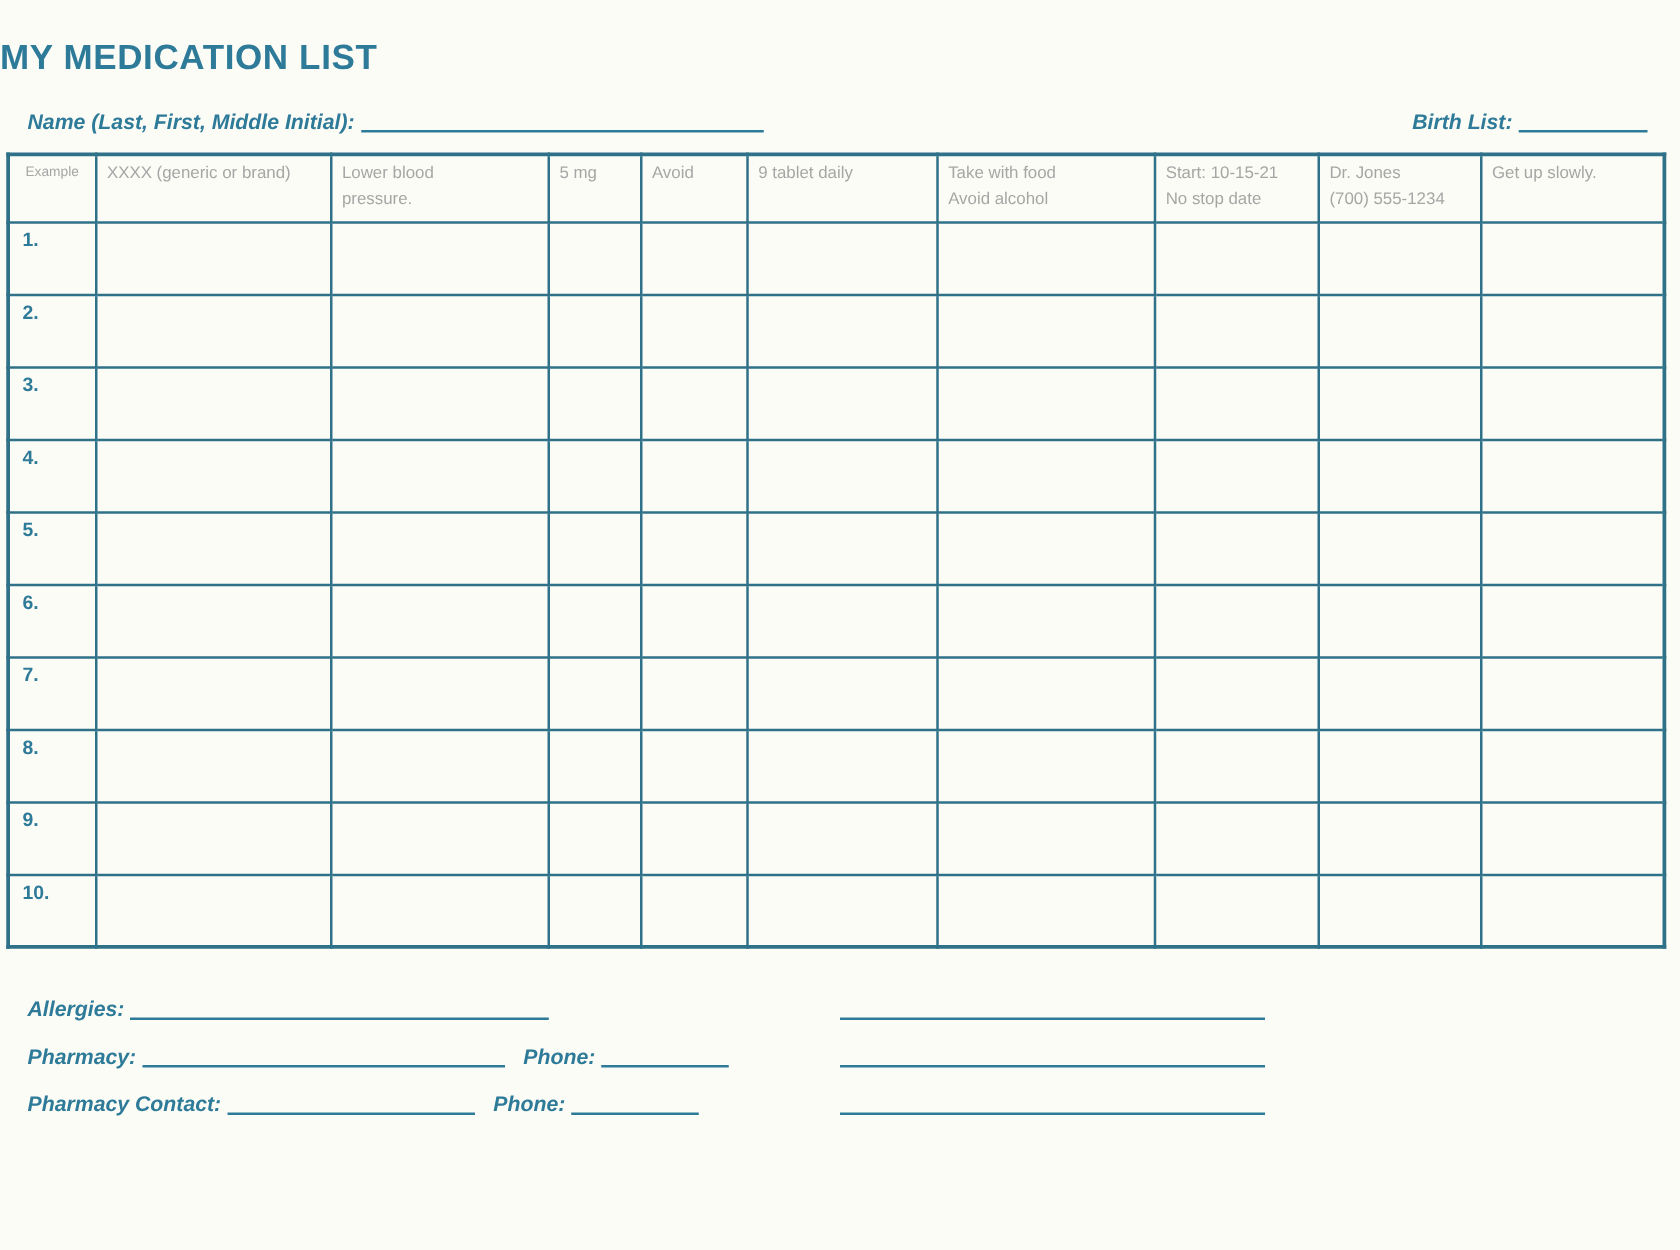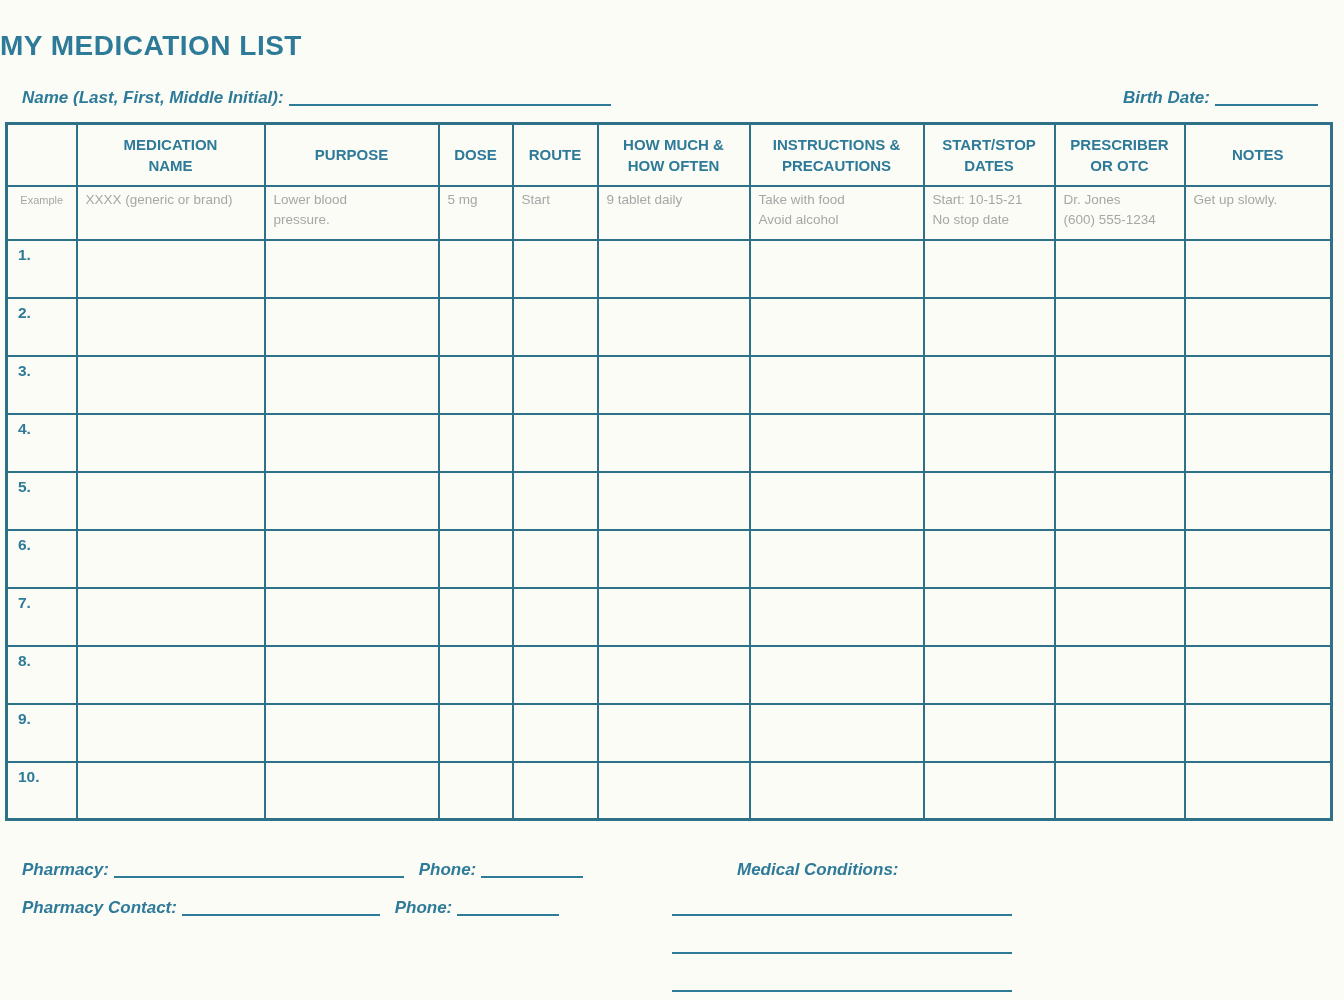--- a/index.html
+++ b/index.html
@@ -104,69 +104,52 @@
 </head>
 <body>
 
 <div class="title">MY MEDICATION LIST</div>
 
 <div class="info-row">
   <span>
     <span>Name (Last, First, Middle Initial):</span><span class="bline" style="width:322px"></span>
   </span>
   <span>
-    <span>Birth Date:</span><span class="bline" style="width:103px"></span>
+    <span>Birth List:</span><span class="bline" style="width:103px"></span>
   </span>
 </div>
 
 <table class="med">
   <colgroup>
     <col style="width:70px">
       <col style="width:188px">
       <col style="width:174px">
       <col style="width:74px">
       <col style="width:85px">
       <col style="width:152px">
       <col style="width:174px">
       <col style="width:131px">
       <col style="width:130px">
       <col style="width:147px">
   </colgroup>
   <tbody>
-      <tr>
-    <th></th>
-    <th>MEDICATION
-NAME</th>
-    <th>PURPOSE</th>
-    <th>DOSE</th>
-    <th>ROUTE</th>
-    <th>HOW MUCH &amp;
-HOW OFTEN</th>
-    <th>INSTRUCTIONS &amp;
-PRECAUTIONS</th>
-    <th>START/STOP
-DATES</th>
-    <th>PRESCRIBER
-OR OTC</th>
-    <th>NOTES</th>
-  </tr>
   <tr class="example-row">
     <td class="example-label">Example</td>
     <td>XXXX (generic or brand)</td>
     <td>Lower blood
 pressure.</td>
     <td>5 mg</td>
-    <td>Start</td>
+    <td>Avoid</td>
     <td>9 tablet daily</td>
     <td>Take with food
 Avoid alcohol</td>
     <td>Start: 10-15-21
 No stop date</td>
     <td>Dr. Jones
-(600) 555-1234</td>
+(700) 555-1234</td>
     <td>Get up slowly.</td>
   </tr>
   <tr class="data-row">
     <td class="num">1.</td>
     <td></td>
         <td></td>
         <td></td>
         <td></td>
         <td></td>
         <td></td>
@@ -281,32 +264,32 @@
         <td></td>
         <td></td>
         <td></td>
   </tr>
 </tbody>
   </table>
 
 <div class="footer">
   <div class="left">
     <span class="frow">
+      <span>Allergies:</span><span class="bline" style="width:335px"></span>
+    </span>
+    <span class="frow">
       <span>Pharmacy:</span><span class="bline" style="width:290px"></span>
       <span style="margin-left:10px">Phone:</span><span class="bline" style="width:102px"></span>
     </span>
     <span class="frow">
       <span>Pharmacy Contact:</span><span class="bline" style="width:198px"></span>
       <span style="margin-left:10px">Phone:</span><span class="bline" style="width:102px"></span>
     </span>
   </div>
   <div class="right">
-    <span class="frow mc-heading">
-      <span>Medical Conditions:</span>
-    </span>
     <span class="frow">
       <span class="bline" style="width:340px;margin-left:0"></span>
     </span>
     <span class="frow">
       <span class="bline" style="width:340px;margin-left:0"></span>
     </span>
     <span class="frow">
       <span class="bline" style="width:340px;margin-left:0"></span>
     </span>
   </div>

